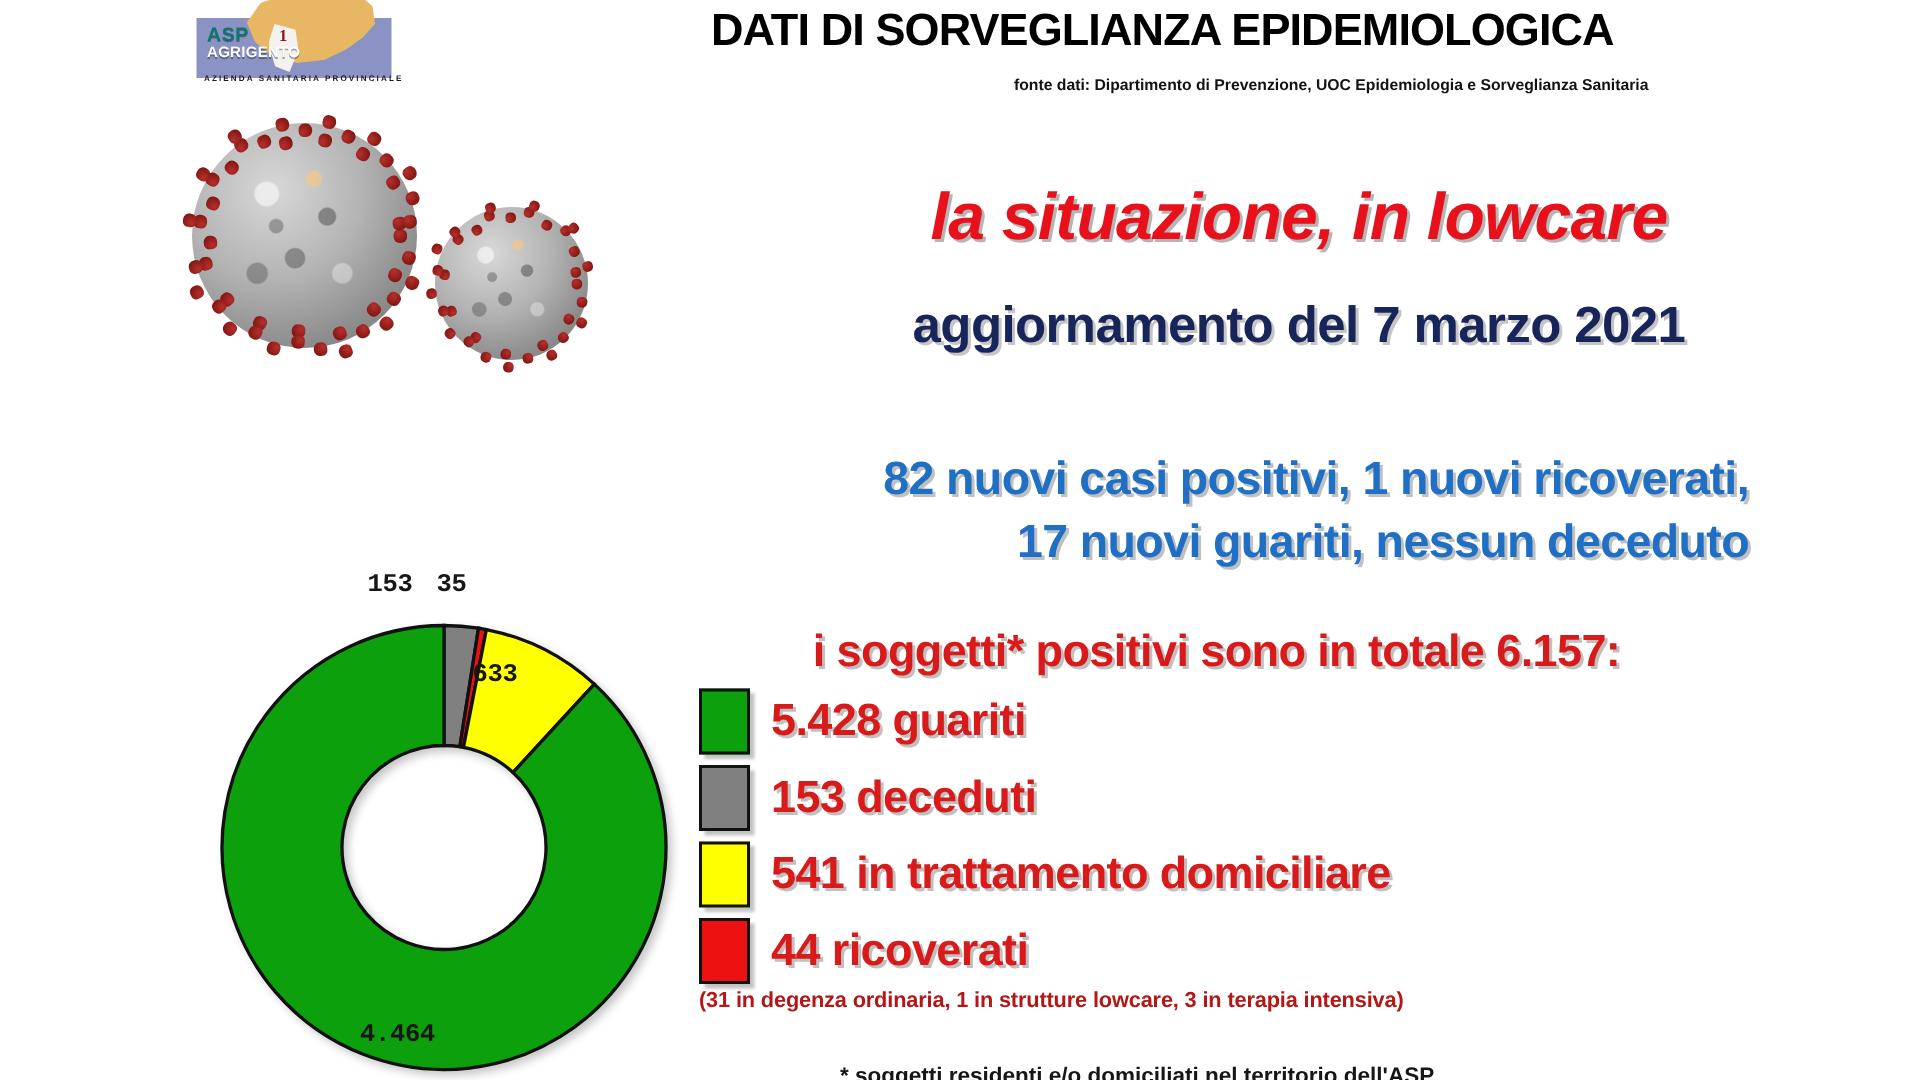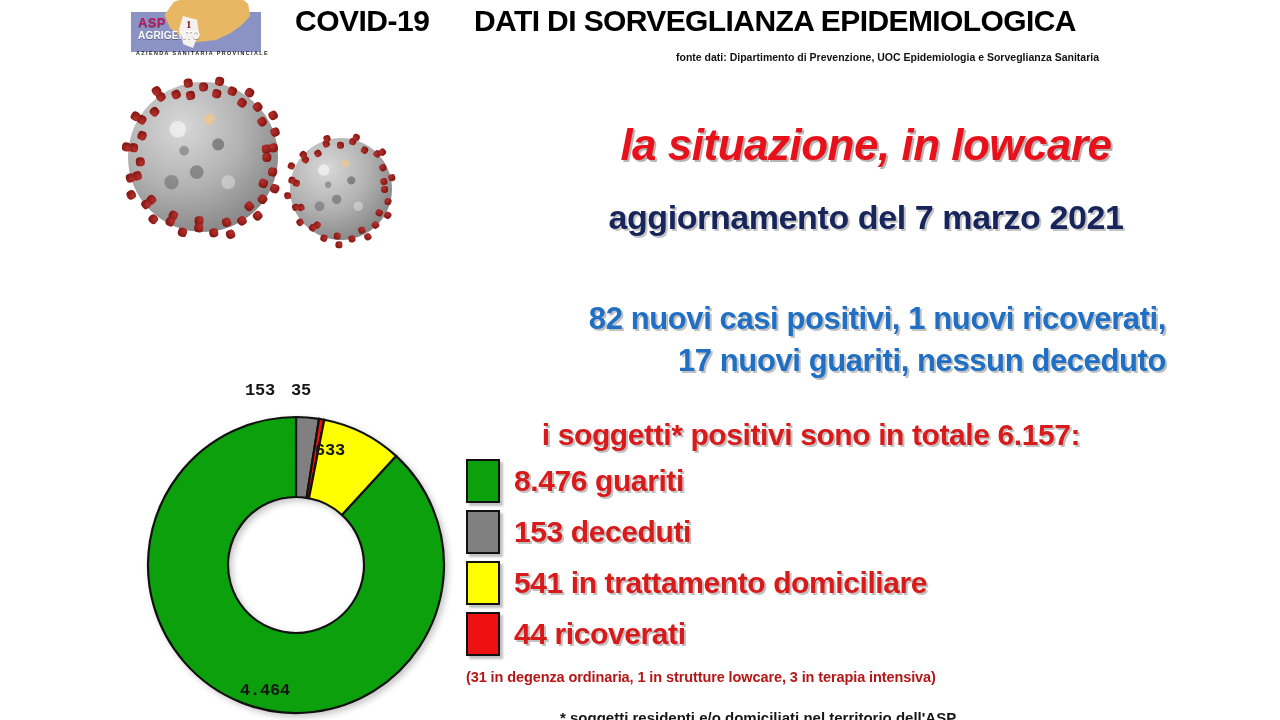--- a/index.html
+++ b/index.html
@@ -25,21 +25,21 @@
     position:absolute;left:48px;top:18px;width:20px;height:32px;
     background:#f4f2ef;
     clip-path:polygon(20% 0,90% 12%,100% 55%,70% 100%,22% 88%,0 40%);
   }
   #logo .one{
     position:absolute;left:55px;top:20px;font-size:11px;font-weight:bold;
     color:#8a1414;font-family:"Liberation Serif",serif;
   }
   #logo .asp{
     position:absolute;left:7px;top:17px;font-size:13px;font-weight:bold;
-    color:#be185d;letter-spacing:.4px;
+    color:#0f766e;letter-spacing:.4px;
     text-shadow:0 1px 0 rgba(0,0,0,.35);
   }
   #logo .agr{
     position:absolute;left:7px;top:32px;font-size:10px;font-weight:bold;
     color:#ffffff;letter-spacing:.2px;
     text-shadow:0 1px 0 rgba(0,0,0,.35);
   }
   #logo .asp-sub{
     position:absolute;left:5px;top:52px;font-size:5.4px;font-weight:bold;
     color:#1c1c1c;letter-spacing:1.4px;white-space:nowrap;
@@ -118,21 +118,21 @@
   .swatch{
     width:30px;height:40px;border:2px solid #111;flex:0 0 auto;
     box-shadow:3px 3px 2px rgba(120,120,120,.45);
   }
   .legend-label{
     margin-left:14px;font-size:30px;font-weight:bold;color:#d91a1a;
     letter-spacing:-.4px;white-space:nowrap;
     text-shadow:2px 2px 0 rgba(150,150,150,.6);
   }
   #legend-note{
-    margin-top:13px;padding-left:20px;
+    margin-top:3px;padding-left:20px;
     font-size:14.5px;font-weight:bold;color:#b51616;white-space:nowrap;
     letter-spacing:-.1px;
   }
 
   
   #donut-wrap{position:absolute;left:131px;top:400px;width:330px;height:330px;}
   #donut-svg{display:block;filter:drop-shadow(3px 3px 3px rgba(130,130,130,.45));}
   .slice{stroke:#111;stroke-width:2.2;}
   .donut-label{
     position:absolute;font-size:17px;font-weight:bold;color:#161616;
@@ -158,21 +158,20 @@
   <div id="logo">
     <div class="map-bg"></div>
     <div class="sicily"></div>
     <div class="inner-white"></div>
     <div class="one">1</div>
     <div class="asp">ASP</div>
     <div class="agr">AGRIGENTO</div>
     <div class="asp-sub">AZIENDA SANITARIA PROVINCIALE</div>
   </div>
 
-  <div id="covid-title">COVID-19</div>
   <div id="surv-title">DATI DI SORVEGLIANZA EPIDEMIOLOGICA</div>
   <div id="source-line">fonte dati: Dipartimento di Prevenzione, UOC Epidemiologia e Sorveglianza Sanitaria</div>
 
   <div id="virus-art">
     <div class="virion" id="virion-big" style="left:6px;top:6px;width:150px;height:150px;">
       <div class="core"></div>
       <div class="speckle"></div>
     <div class="spike " style="transform: translate(63.4px, 0px) rotate(0deg);"></div>
         <div class="spike " style="transform: translate(69.1px, 14.5px) rotate(11.8368deg);"></div>
         <div class="spike " style="transform: translate(71.2px, 31.2px) rotate(23.6736deg);"></div>
@@ -265,21 +264,21 @@
   <div id="news-line">
     <div>82 nuovi casi positivi, 1 nuovi ricoverati,</div>
     <div>17 nuovi guariti, nessun deceduto</div>
   </div>
 
   <div id="legend">
     <div id="legend-title">i soggetti* positivi sono in totale 6.157:</div>
 
     <div class="legend-row">
       <div class="swatch" style="background:#0CA00C"></div>
-      <div class="legend-label">8.476 guariti</div>
+      <div class="legend-label">5.428 guariti</div>
     </div>
 
     <div class="legend-row">
       <div class="swatch" style="background:#808080"></div>
       <div class="legend-label">153 deceduti</div>
     </div>
 
     <div class="legend-row">
       <div class="swatch" style="background:#FFFF00"></div>
       <div class="legend-label">541 in trattamento domiciliare</div>

